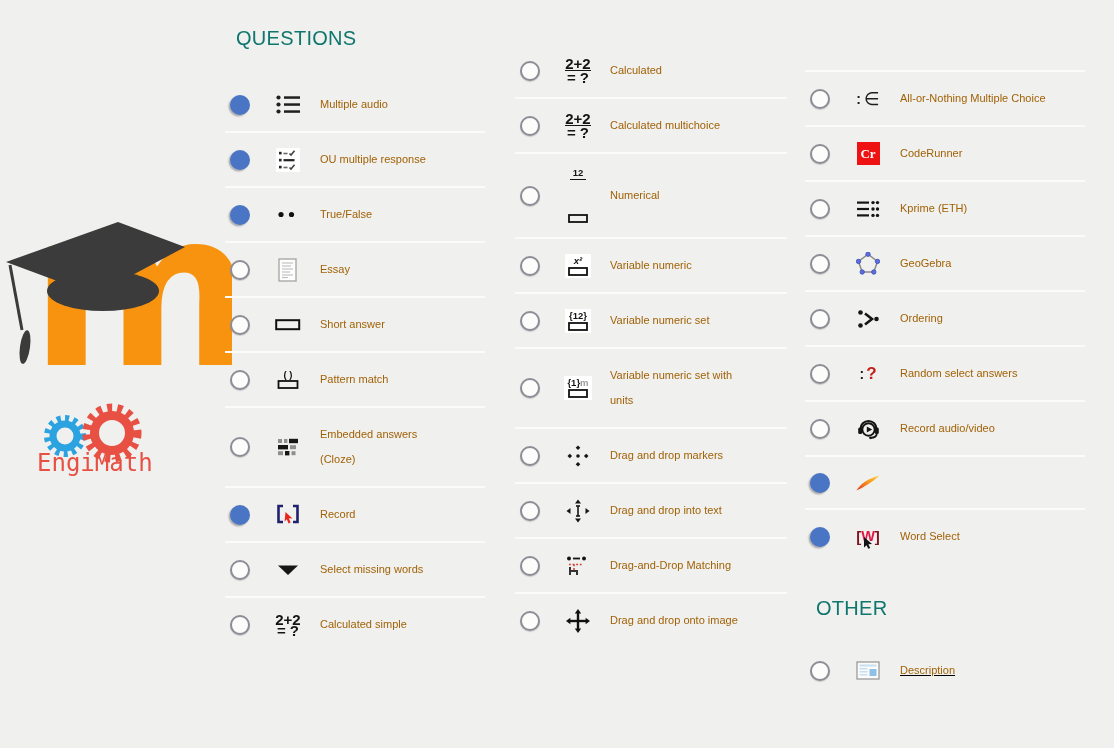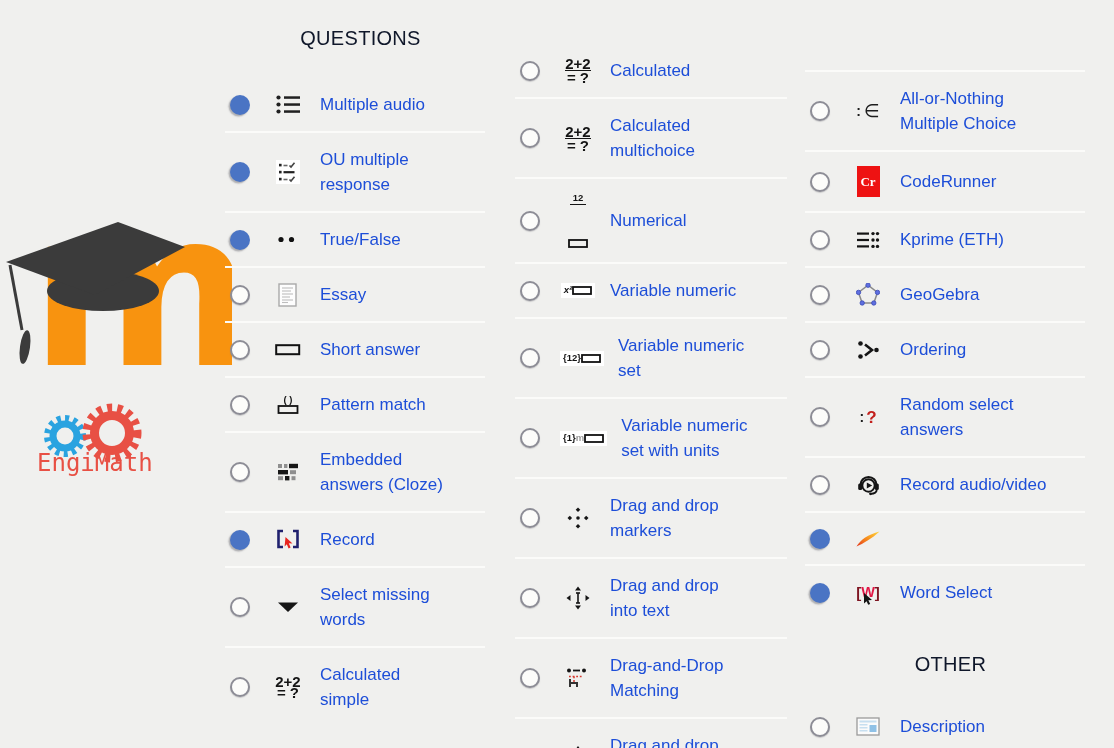--- a/index.html
+++ b/index.html
@@ -11,26 +11,26 @@
   }
   .canvas{position:relative;width:1114px;height:748px;background:#f0f0ee;}
 
   
   .col{position:absolute;}
   .c1{left:225px;top:24px;width:260px;}
   .c2{left:515px;top:44px;width:272px;}
   .c3{left:805px;top:70px;width:280px;}
 
   .section-header{
-    font-size:20px;line-height:28px;color:#0f172a;
-    margin-left:11px;letter-spacing:.3px;text-align:center;
+    font-size:20px;line-height:28px;color:#0f766e;
+    margin-left:11px;letter-spacing:.3px;
   }
   .c1 .section-header{margin-bottom:26px;}
   .other-header{margin-top:31px;}
-  #list-3{margin-top:22px;}
+  #list-3{margin-top:22px;text-decoration:underline;}
   .c3 #list-2{border-top:2px solid #fbfbf9;}
 
   
   .row{
     display:flex;align-items:center;
     padding:14px 0;min-height:53px;box-sizing:border-box;
     border-bottom:2px solid #fbfbf9;
     cursor:pointer;
   }
   .row:last-child{border-bottom:none;}
@@ -44,42 +44,42 @@
   }
   .radio.on{
     background:#4a74c4;
     box-shadow:-1.5px 1.5px 1.5px rgba(120,120,128,.55);
   }
   .icon-box{
     flex:0 0 36px;margin-left:20px;
     display:flex;justify-content:center;align-items:center;
   }
   .label{
-    margin-left:14px;font-size:17px;color:#1d4ed8;line-height:25px;
+    margin-left:14px;font-size:11px;color:#a16207;line-height:25px;
   }
   .c1 .label{width:134px;}
   .c2 .label{width:134px;}
   .c3 .label{width:152px;}
 
   
   .moodle-logo{position:absolute;left:0px;top:205px;}
   .engimath-logo{position:absolute;left:35px;top:398px;}
 
   
   .calcicon{display:inline-flex;flex-direction:column;align-items:center;
     font-weight:bold;font-size:15px;line-height:11px;color:#141414;}
   .calcicon .top.u{border-bottom:1.6px solid #141414;padding-bottom:1px;margin-bottom:1px;}
   .numicon{display:inline-flex;flex-direction:column;align-items:center;gap:33px;}
   .ntop{font-size:9.5px;font-weight:bold;line-height:10px;color:#141414;
     border-bottom:1.6px solid #141414;padding:0 3px 1px;margin-bottom:1px;}
-  .chipicon{background:#fff;padding:2px 3px;display:inline-flex;flex-direction:row;align-items:center;}
+  .chipicon{background:#fff;padding:2px 3px;display:inline-flex;flex-direction:column;align-items:center;}
   .vtop{font-size:9.5px;font-weight:bold;line-height:10px;color:#141414;margin-bottom:1px;}
   .vtop i{font-style:italic;}
   .unitm{color:#9a9a9a;}
-  .cricon{width:23px;height:31px;background:#ee1212;color:#fff;
+  .cricon{width:23px;height:23px;background:#ee1212;color:#fff;
     font-family:"Liberation Serif","DejaVu Serif",serif;font-weight:bold;font-size:13px;
     display:inline-flex;align-items:center;justify-content:center;}
   .aonicon{display:inline-flex;align-items:center;gap:3px;color:#1d1d1d;}
   .aonicon .colon{font-weight:bold;font-size:14px;line-height:14px;}
   .aonicon .ein{font-size:18px;line-height:18px;font-family:"DejaVu Sans",sans-serif;}
   .randicon{display:inline-flex;align-items:center;gap:2px;}
   .randicon .colon{font-weight:bold;font-size:14px;line-height:14px;color:#1d1d1d;}
   .randicon .rq{color:#c3201c;font-weight:bold;font-size:17px;line-height:17px;}
   .wsicon{position:relative;display:inline-flex;align-items:center;}
   .wsbr{color:#7e1622;font-weight:bold;font-size:15px;line-height:15px;}

